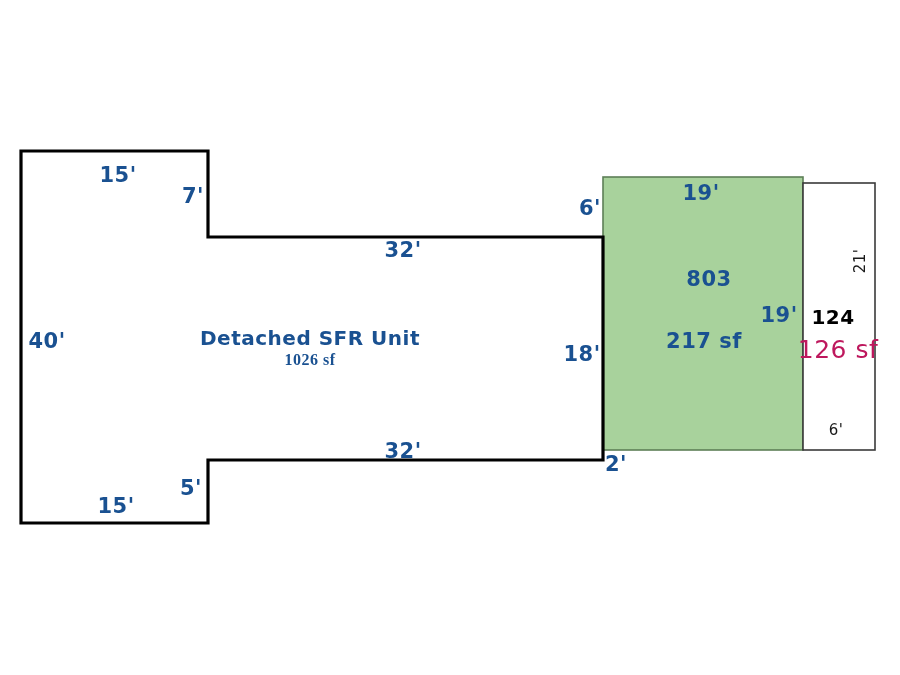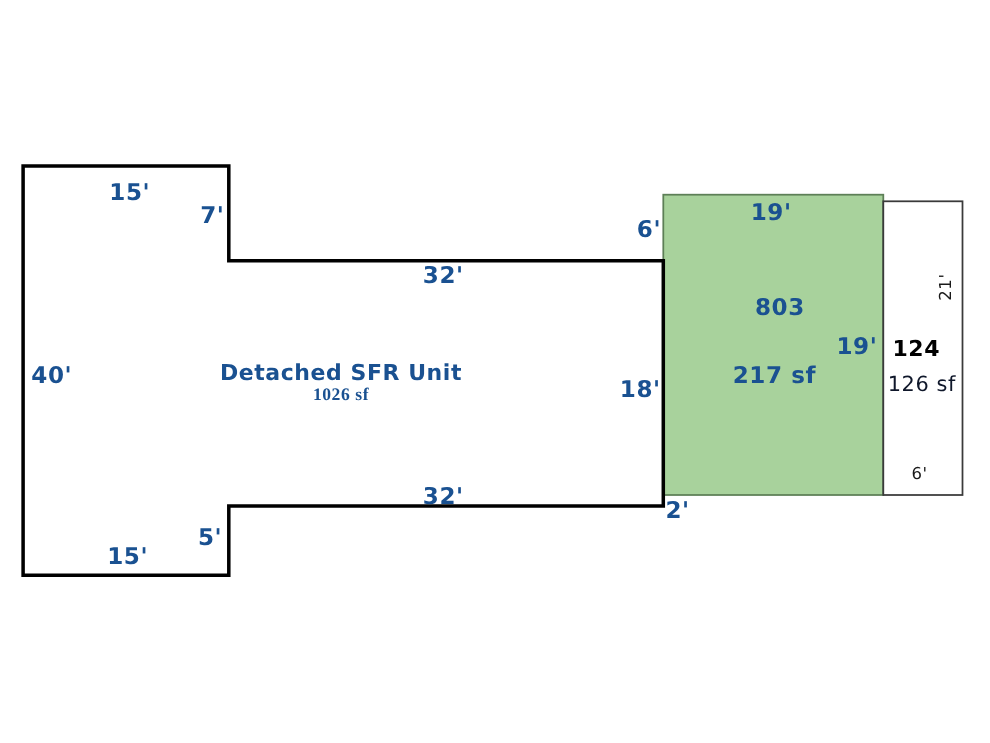--- a/index.html
+++ b/index.html
@@ -27,21 +27,21 @@
     font-weight: bold;
     color: #1a5191;
     font-size: 21px;
     letter-spacing: 0.5px;
   }
   .lbl-street   { font-size: 22px; }
   .lbl-name     { font-size: 20px; }
   .lbl-area-main{ font-size: 16px; font-family: Liberation Serif, serif; }
   .lbl-black    { color: #000000; }
   .lbl-124      { font-size: 20px; text-align: right; }
-  .lbl-126      { font-size: 19px; font-weight: normal; color: #0f172a; }
+  .lbl-126      { font-size: 25px; font-weight: normal; color: #be185d; }
   .lbl-small    { font-size: 15px; font-weight: normal; color: #1a1a1a; }
   .lbl-rot {
     transform: translate(-50%, -50%) rotate(-90deg);
   }
 </style>
 </head>
 <body>
 
 <div id="canvas">
 

